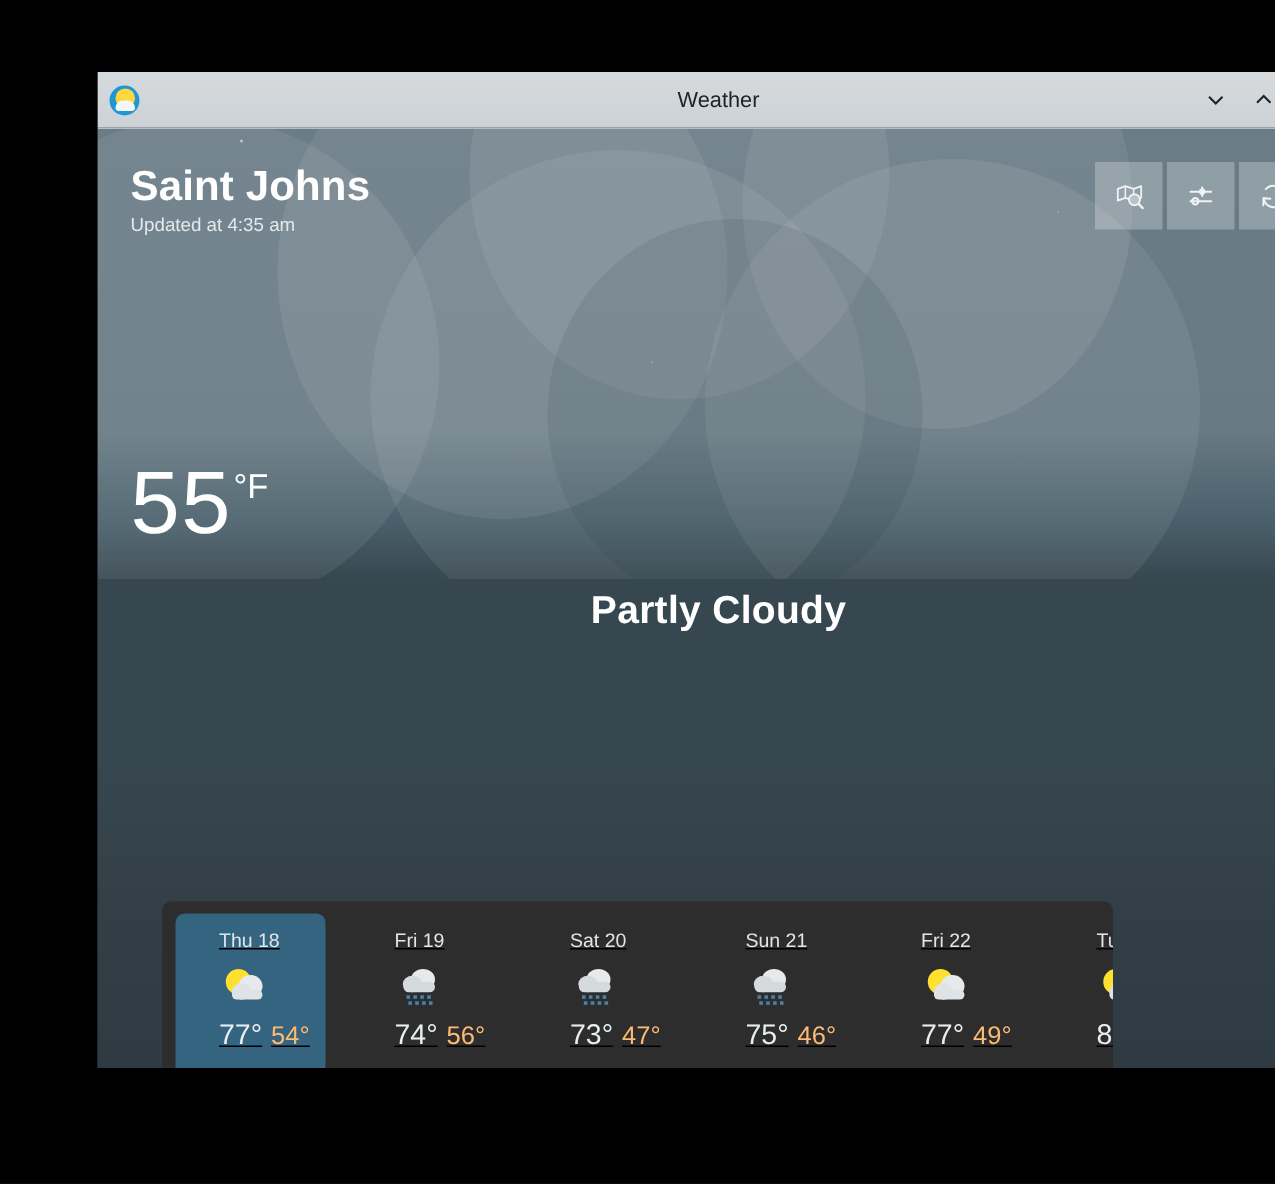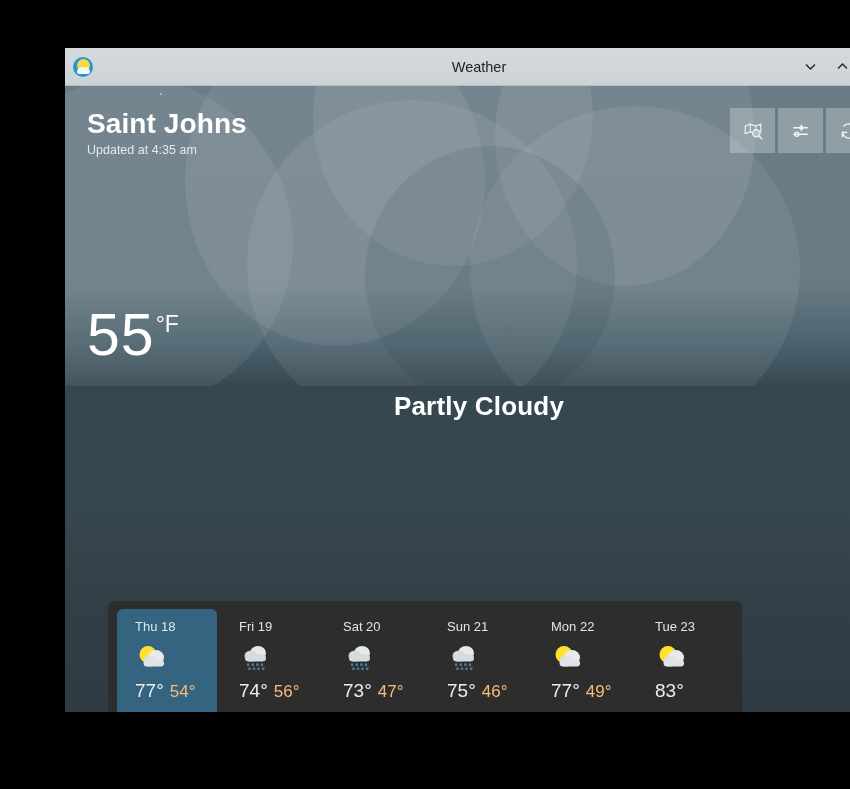--- a/index.html
+++ b/index.html
@@ -210,25 +210,26 @@
     overflow: hidden;
     z-index: 3;
   }
   #forecast-track {
     display: flex;
     padding: 8px 0 0 9px;
   }
   .fcard {
     flex: 0 0 auto;
     width: 100px;
-    padding: 10px 0 12px 18px;
+    padding: 10px 0 12px 29px;
     box-sizing: border-box;
     border-radius: 6px;
-    margin-right: 4px;
+    margin-right: 17px;
     cursor: pointer;
+    text-decoration: underline;
   }
   .fcard.selected { background: #34647f; }
   .fday {
     font-size: 13px;
     color: #dfe5e8;
     white-space: nowrap;
   }
   .ficon {
     height: 32px;
     margin: 8px 0 6px 0;
@@ -420,21 +421,21 @@
                   <rect x="22.999999999999996" y="25.5" width="2.4" height="2.4" fill="#4a7fa8"></rect>
                 </svg>
               </div>
               <div class="ftemps">
                 <span class="fhigh">75°</span>
                 <span class="flow">46°</span>
               </div>
               <div class="fdesc">Rain</div>
             </div>
             <div class="fcard">
-              <div class="fday">Mon 22</div>
+              <div class="fday">Fri 22</div>
               <div class="ficon">
                 <svg width="34" height="32" viewBox="0 0 34 32">
                   <circle cx="13" cy="12.5" r="8.5" fill="#ffe02e"></circle>
                   <ellipse cx="21" cy="15.5" rx="8" ry="7.5" fill="#e7eaec"></ellipse>
                   <ellipse cx="15" cy="19" rx="6.5" ry="5.5" fill="#dfe3e5"></ellipse>
                   <rect x="8.6" y="18" width="20.4" height="6.4" rx="3.2" fill="#dfe3e5"></rect>
                 </svg>
               </div>
               <div class="ftemps">
                 <span class="fhigh">77°</span>

